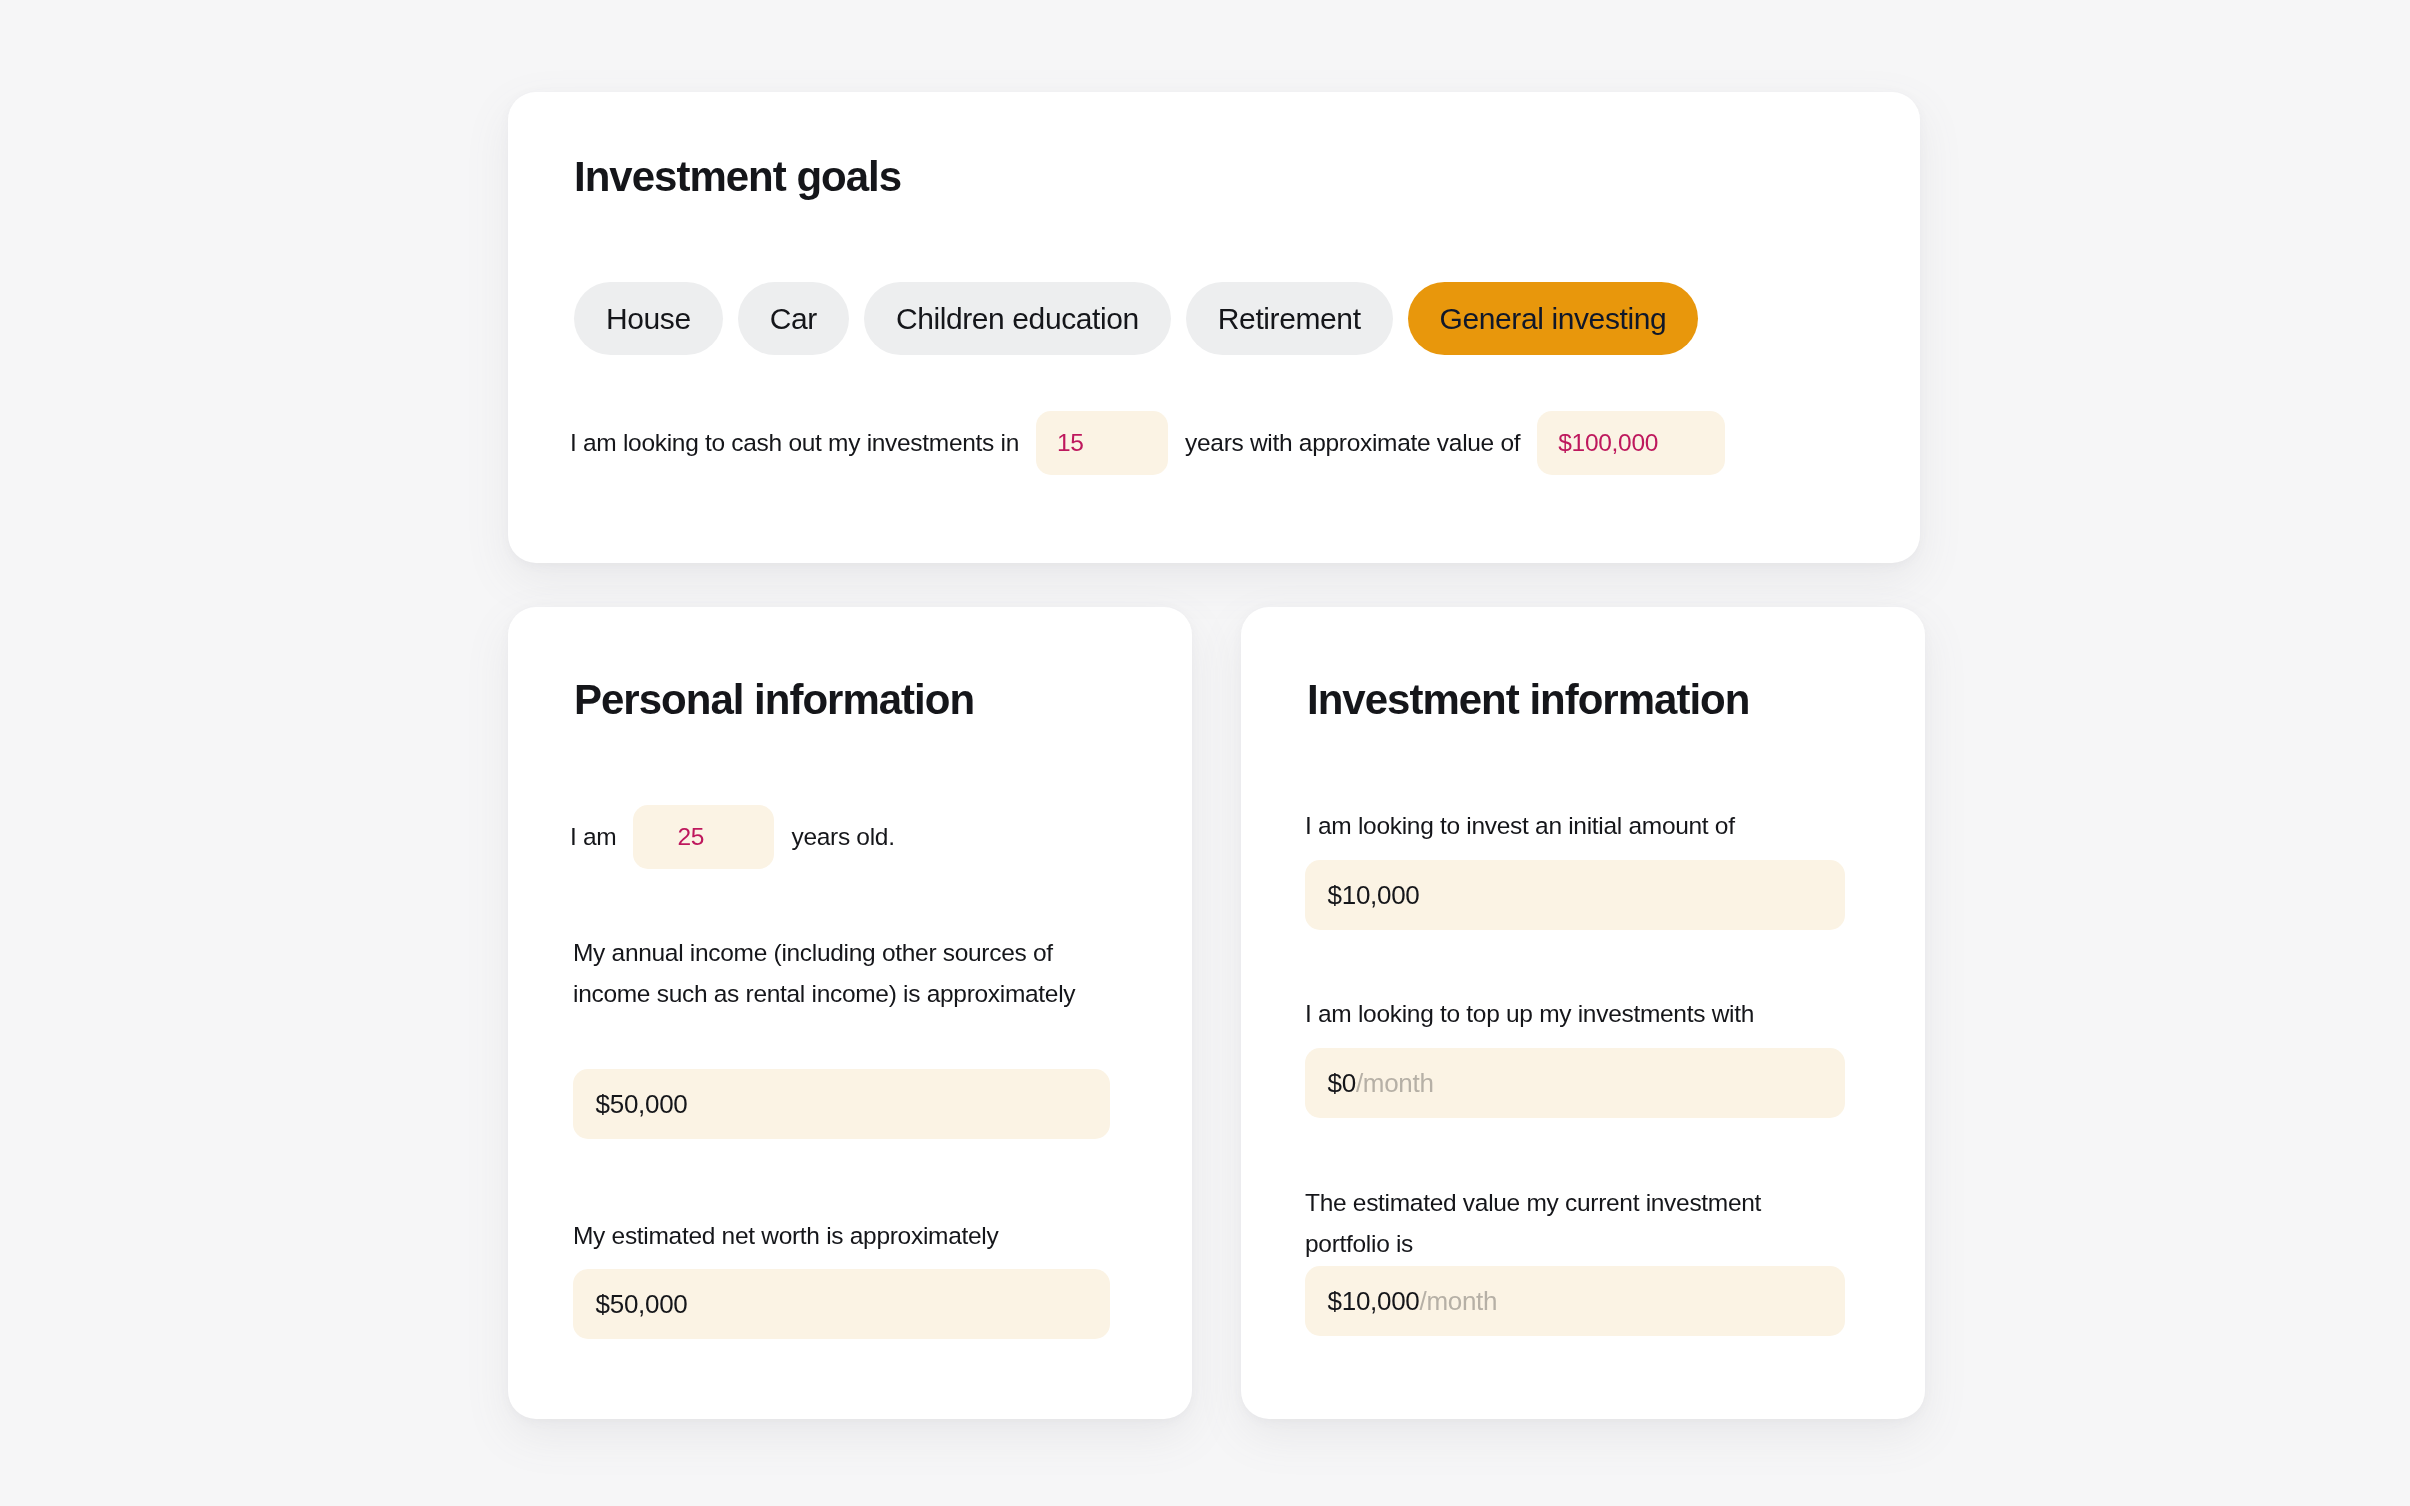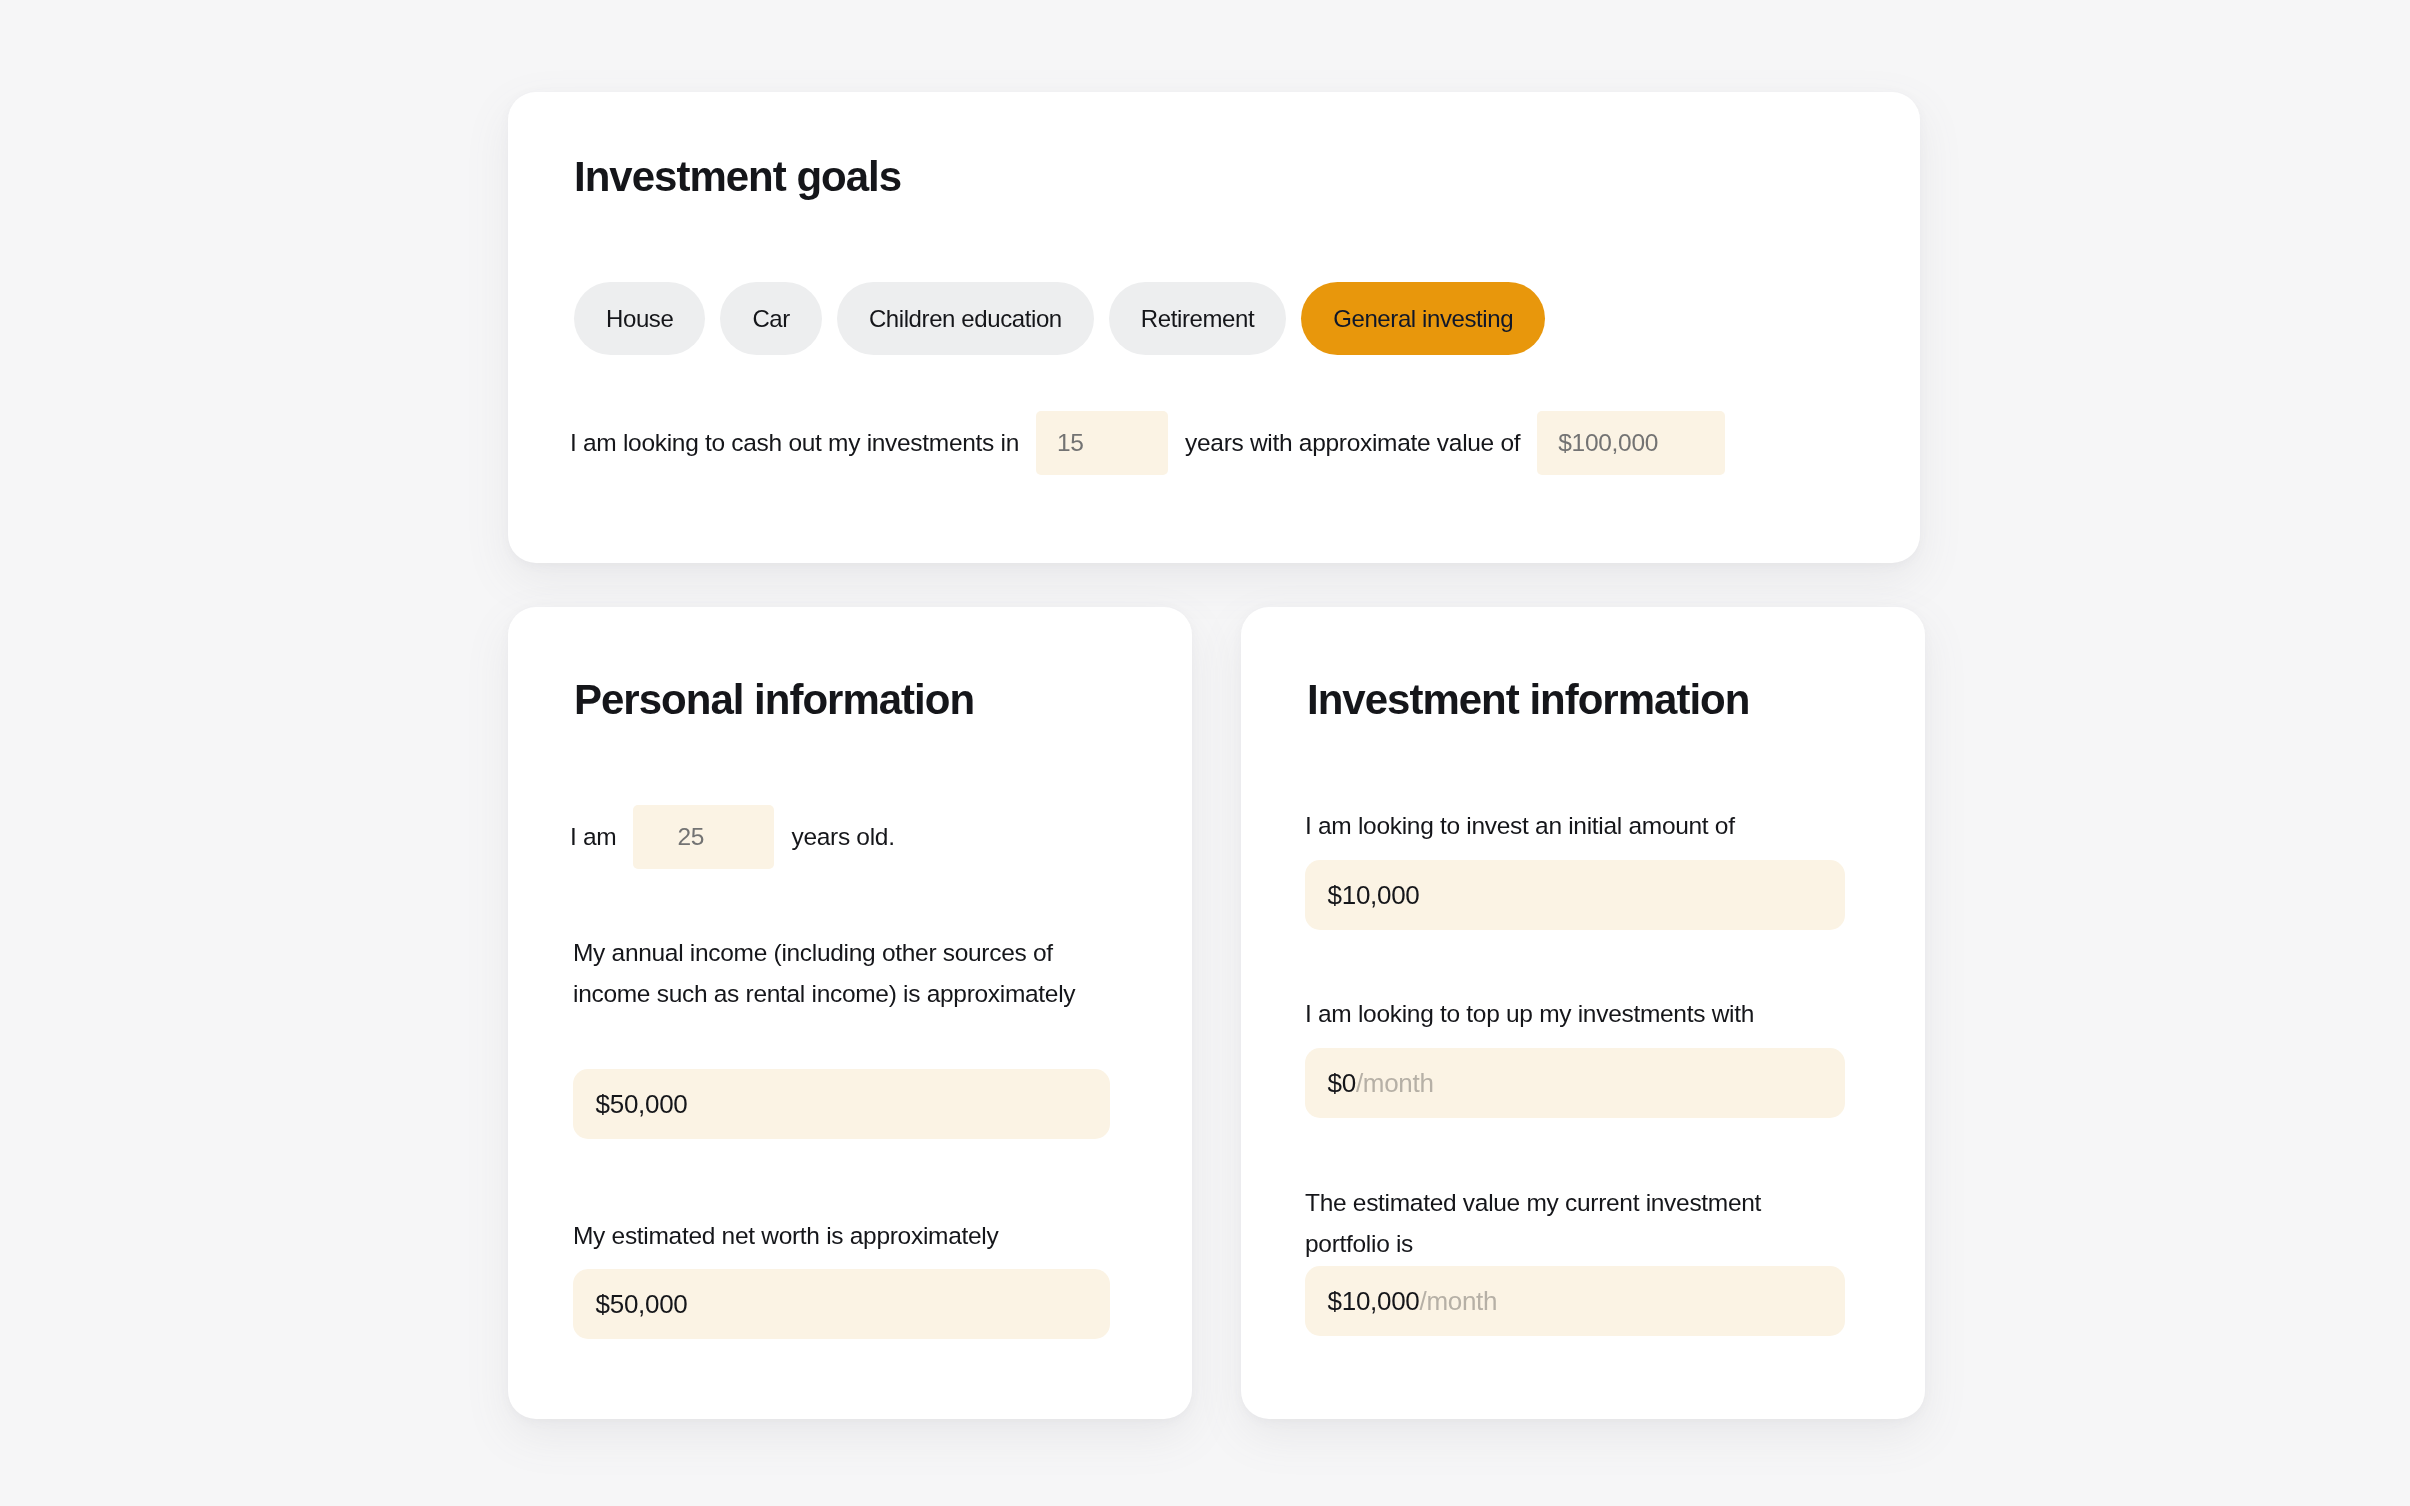--- a/index.html
+++ b/index.html
@@ -50,21 +50,21 @@
   }
   .pill {
     height: 73px;
     display: flex;
     align-items: center;
     justify-content: center;
     padding: 0 32px;
     border-radius: 37px;
     background: #edeeef;
     color: #15161a;
-    font-size: 24px;
+    font-size: 30px;
     font-weight: 400;
     letter-spacing: -0.4px;
     white-space: nowrap;
     cursor: pointer;
     border: none;
     font-family: "Liberation Sans", sans-serif;
     text-align: right;
   }
   .pill.active {
     background: #e8970c;
@@ -81,27 +81,27 @@
   }
   .sent-text {
     font-size: 24.5px;
     color: #15161a;
     letter-spacing: -0.3px;
     white-space: nowrap;
     line-height: 64px;
   }
   .inline-field {
     height: 64px;
-    border-radius: 5px;
+    border-radius: 15px;
     background: #fbf3e4;
     display: flex;
     align-items: center;
     padding: 0 21px;
     font-size: 24.5px;
-    color: #737373;
+    color: #be185d;
     letter-spacing: -0.3px;
     cursor: text;
   }
   #field-years  { width: 132px; margin-left: 17px; margin-right: 17px; }
   #field-target { width: 188px; margin-left: 17px; }
 
   
   #age-row {
     position: absolute;
     left: 570px; top: 805px;

